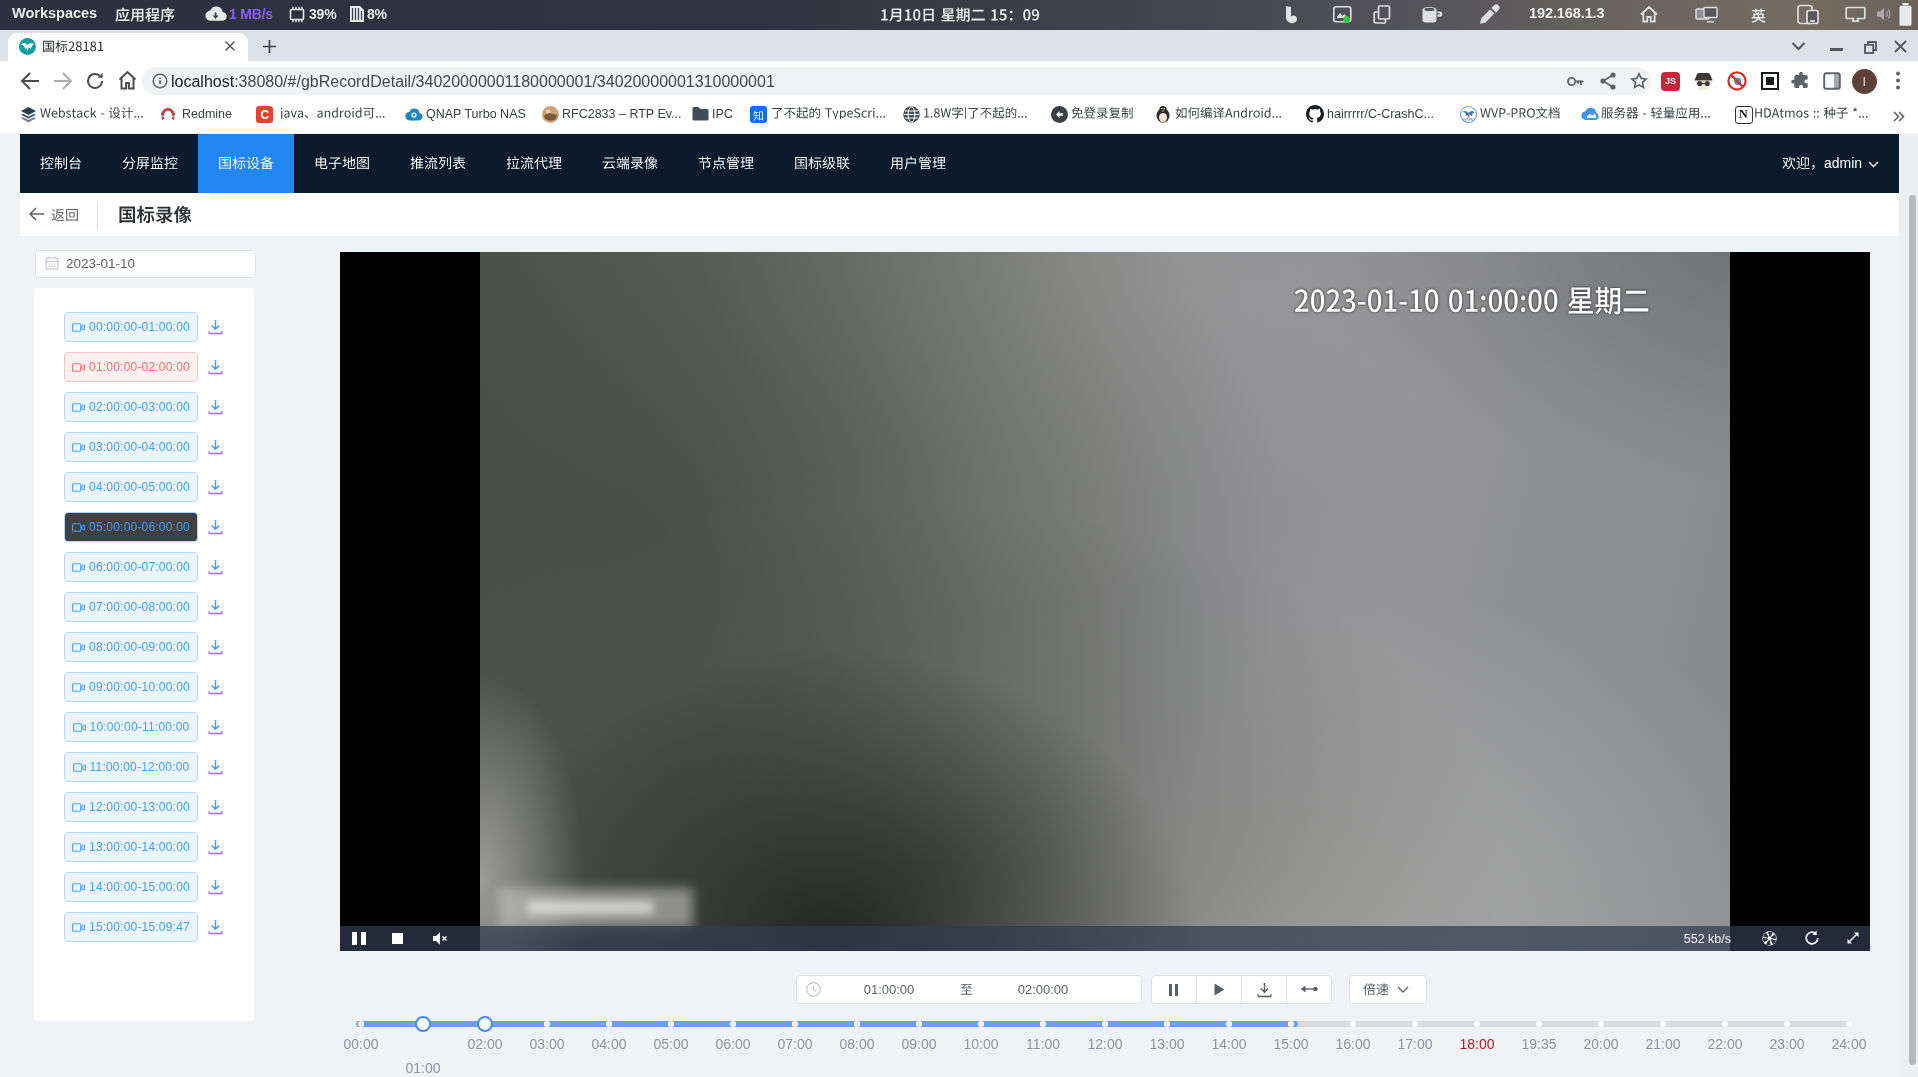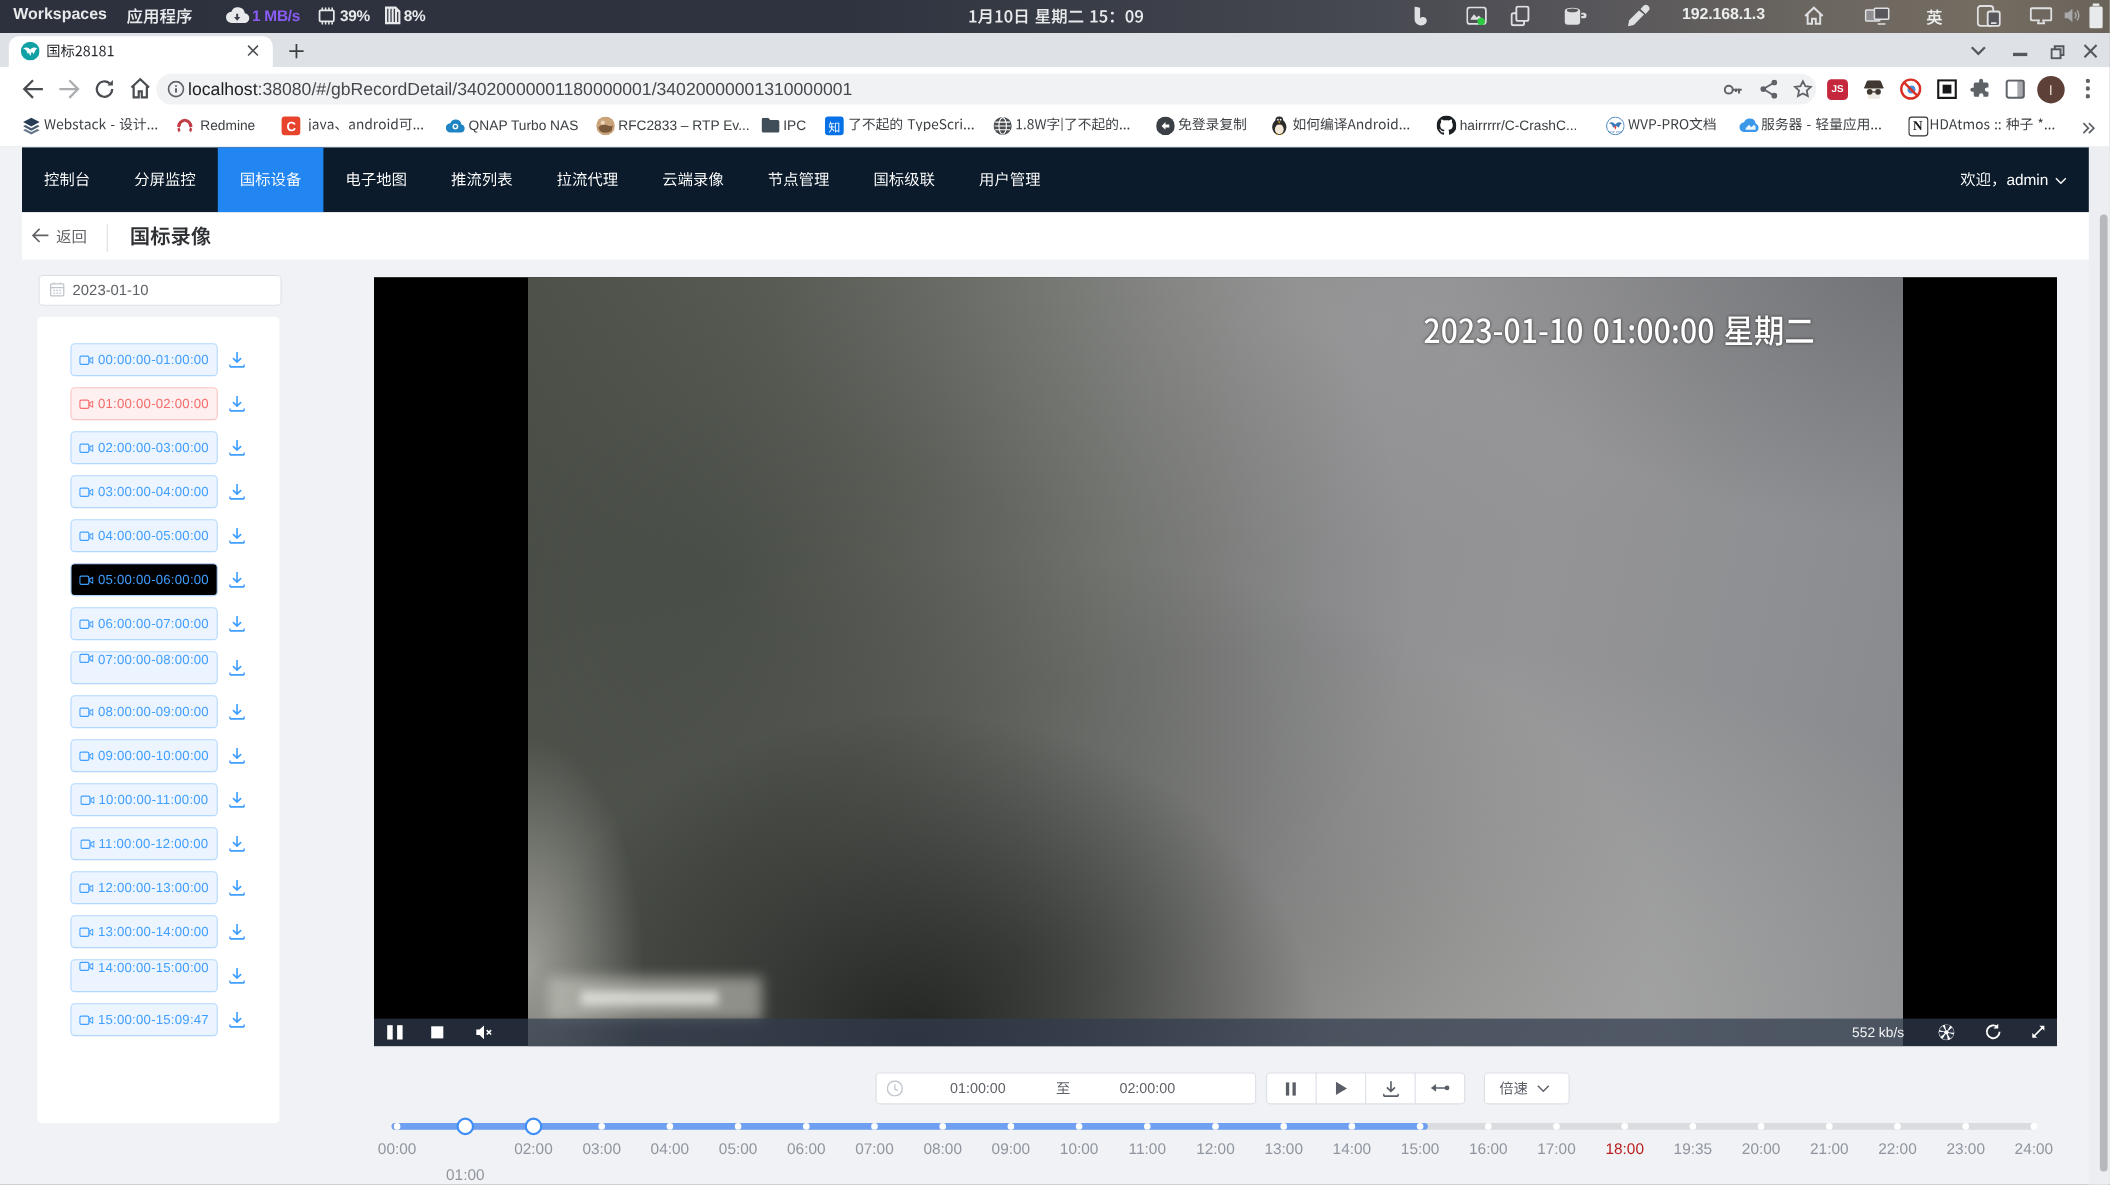--- a/index.html
+++ b/index.html
@@ -539,21 +539,21 @@
       <rect x="0.6" y="1.8" width="8.2" height="7.4" rx="1.3" fill="none" stroke="#409eff" stroke-width="1.1"></rect>
       <path d="M9.6 4.4l2.8-1.5v5.2L9.6 6.6z" fill="none" stroke="#409eff" stroke-width="1"></path>
     </svg>
     <span>04:00:00-05:00:00</span>
   </div>
 <svg style="position:absolute;left:208px;top:479px" width="15" height="16" viewBox="0 0 15 16" fill="none" stroke="#409eff" stroke-width="1.5">
     <path d="M7.5 1v9M3.8 6.5l3.7 3.7 3.7-3.7"></path>
     <path d="M1 14.5h13" stroke-width="1.6"></path>
     <path d="M1 14.5v-2.2M14 14.5v-2.2" stroke-width="1.3"></path>
   </svg>
-<div style="position:absolute;left:64px;top:512px;width:134px;height:30px;background:#000000;border:1px solid #b3d8ff;border-radius:4px;box-sizing:border-box;display:flex;align-items:center;justify-content:center;gap:4px;font:400 12px 'Liberation Sans',sans-serif;letter-spacing:0.2px;color:#409eff">
+<div style="position:absolute;left:64px;top:512px;width:134px;height:30px;background:#404040;border:1px solid #b3d8ff;border-radius:4px;box-sizing:border-box;display:flex;align-items:center;justify-content:center;gap:4px;font:400 12px 'Liberation Sans',sans-serif;letter-spacing:0.2px;color:#409eff">
     <svg width="13" height="11" viewBox="0 0 13 11" style="flex:none">
       <rect x="0.6" y="1.8" width="8.2" height="7.4" rx="1.3" fill="none" stroke="#409eff" stroke-width="1.1"></rect>
       <path d="M9.6 4.4l2.8-1.5v5.2L9.6 6.6z" fill="none" stroke="#409eff" stroke-width="1"></path>
     </svg>
     <span>05:00:00-06:00:00</span>
   </div>
 <svg style="position:absolute;left:208px;top:519px" width="15" height="16" viewBox="0 0 15 16" fill="none" stroke="#409eff" stroke-width="1.5">
     <path d="M7.5 1v9M3.8 6.5l3.7 3.7 3.7-3.7"></path>
     <path d="M1 14.5h13" stroke-width="1.6"></path>
     <path d="M1 14.5v-2.2M14 14.5v-2.2" stroke-width="1.3"></path>
@@ -563,21 +563,21 @@
       <rect x="0.6" y="1.8" width="8.2" height="7.4" rx="1.3" fill="none" stroke="#409eff" stroke-width="1.1"></rect>
       <path d="M9.6 4.4l2.8-1.5v5.2L9.6 6.6z" fill="none" stroke="#409eff" stroke-width="1"></path>
     </svg>
     <span>06:00:00-07:00:00</span>
   </div>
 <svg style="position:absolute;left:208px;top:559px" width="15" height="16" viewBox="0 0 15 16" fill="none" stroke="#409eff" stroke-width="1.5">
     <path d="M7.5 1v9M3.8 6.5l3.7 3.7 3.7-3.7"></path>
     <path d="M1 14.5h13" stroke-width="1.6"></path>
     <path d="M1 14.5v-2.2M14 14.5v-2.2" stroke-width="1.3"></path>
   </svg>
-<div style="position:absolute;left:64px;top:592px;width:134px;height:30px;background:#ecf5ff;border:1px solid #b3d8ff;border-radius:4px;box-sizing:border-box;display:flex;align-items:flex-start;justify-content:center;gap:4px;font:400 12px 'Liberation Sans',sans-serif;letter-spacing:0.2px;color:#409eff">
+<div style="position:absolute;left:64px;top:592px;width:134px;height:30px;background:#ecf5ff;border:1px solid #b3d8ff;border-radius:4px;box-sizing:border-box;display:flex;align-items:center;justify-content:center;gap:4px;font:400 12px 'Liberation Sans',sans-serif;letter-spacing:0.2px;color:#409eff">
     <svg width="13" height="11" viewBox="0 0 13 11" style="flex:none">
       <rect x="0.6" y="1.8" width="8.2" height="7.4" rx="1.3" fill="none" stroke="#409eff" stroke-width="1.1"></rect>
       <path d="M9.6 4.4l2.8-1.5v5.2L9.6 6.6z" fill="none" stroke="#409eff" stroke-width="1"></path>
     </svg>
     <span>07:00:00-08:00:00</span>
   </div>
 <svg style="position:absolute;left:208px;top:599px" width="15" height="16" viewBox="0 0 15 16" fill="none" stroke="#409eff" stroke-width="1.5">
     <path d="M7.5 1v9M3.8 6.5l3.7 3.7 3.7-3.7"></path>
     <path d="M1 14.5h13" stroke-width="1.6"></path>
     <path d="M1 14.5v-2.2M14 14.5v-2.2" stroke-width="1.3"></path>
@@ -647,21 +647,21 @@
       <rect x="0.6" y="1.8" width="8.2" height="7.4" rx="1.3" fill="none" stroke="#409eff" stroke-width="1.1"></rect>
       <path d="M9.6 4.4l2.8-1.5v5.2L9.6 6.6z" fill="none" stroke="#409eff" stroke-width="1"></path>
     </svg>
     <span>13:00:00-14:00:00</span>
   </div>
 <svg style="position:absolute;left:208px;top:839px" width="15" height="16" viewBox="0 0 15 16" fill="none" stroke="#409eff" stroke-width="1.5">
     <path d="M7.5 1v9M3.8 6.5l3.7 3.7 3.7-3.7"></path>
     <path d="M1 14.5h13" stroke-width="1.6"></path>
     <path d="M1 14.5v-2.2M14 14.5v-2.2" stroke-width="1.3"></path>
   </svg>
-<div style="position:absolute;left:64px;top:872px;width:134px;height:30px;background:#ecf5ff;border:1px solid #b3d8ff;border-radius:4px;box-sizing:border-box;display:flex;align-items:flex-start;justify-content:center;gap:4px;font:400 12px 'Liberation Sans',sans-serif;letter-spacing:0.2px;color:#409eff">
+<div style="position:absolute;left:64px;top:872px;width:134px;height:30px;background:#ecf5ff;border:1px solid #b3d8ff;border-radius:4px;box-sizing:border-box;display:flex;align-items:center;justify-content:center;gap:4px;font:400 12px 'Liberation Sans',sans-serif;letter-spacing:0.2px;color:#409eff">
     <svg width="13" height="11" viewBox="0 0 13 11" style="flex:none">
       <rect x="0.6" y="1.8" width="8.2" height="7.4" rx="1.3" fill="none" stroke="#409eff" stroke-width="1.1"></rect>
       <path d="M9.6 4.4l2.8-1.5v5.2L9.6 6.6z" fill="none" stroke="#409eff" stroke-width="1"></path>
     </svg>
     <span>14:00:00-15:00:00</span>
   </div>
 <svg style="position:absolute;left:208px;top:879px" width="15" height="16" viewBox="0 0 15 16" fill="none" stroke="#409eff" stroke-width="1.5">
     <path d="M7.5 1v9M3.8 6.5l3.7 3.7 3.7-3.7"></path>
     <path d="M1 14.5h13" stroke-width="1.6"></path>
     <path d="M1 14.5v-2.2M14 14.5v-2.2" stroke-width="1.3"></path>

